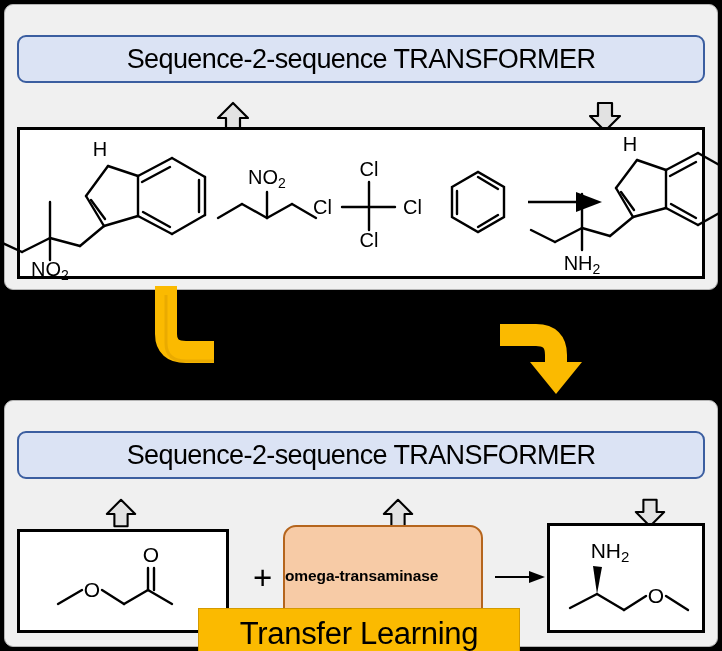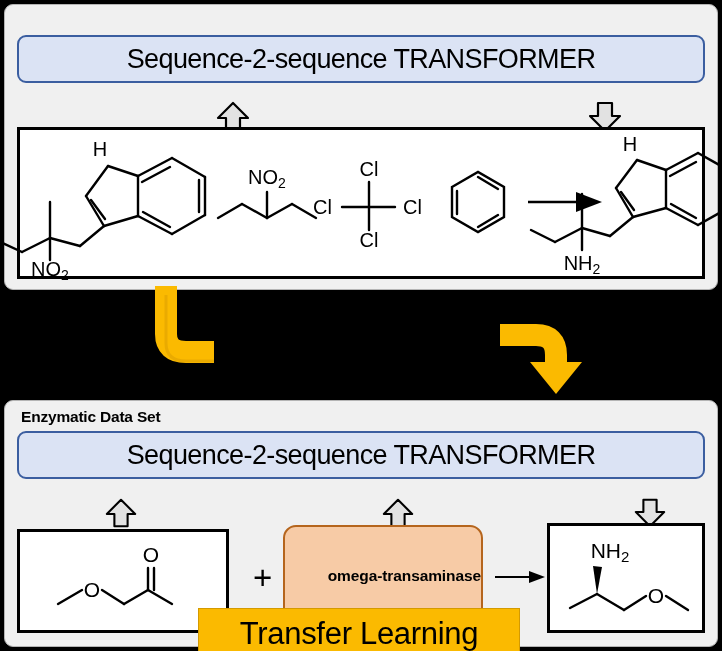--- a/index.html
+++ b/index.html
@@ -50,21 +50,21 @@
     position:absolute;font-size:33px;font-weight:500;color:#000;line-height:1;
   }
 
   .enzyme-box{
     position:absolute;
     background:#f7cba6;
     border:2px solid #b5651d;
     border-radius:13px;
     box-sizing:border-box;
     display:flex;flex-direction:column;
-    align-items:flex-end;justify-content:center;
+    align-items:flex-start;justify-content:center;
     text-align:center;
   }
   #enzyme-box{left:290px;top:524px;width:200px;height:102px;}
   .enzyme-line{font-size:15.5px;font-weight:bold;color:#000;line-height:1.32;letter-spacing:-.1px;}
 
   #transfer-band{position:absolute;left:0;top:290px;width:628px;height:110px;background:#000;}
   #transfer-box{
     position:absolute;left:198px;top:318px;width:322px;height:52px;
     background:#fbba00;border:1px solid #d49a00;box-sizing:border-box;
     display:flex;align-items:center;justify-content:center;z-index:4;
@@ -199,21 +199,20 @@
     <polygon points="530,72 582,72 556,104" fill="#fbba00" stroke="none"></polygon>
   </svg>
 
   <div id="transfer-box">
     <span id="transfer-label">Transfer Learning</span>
   </div>
 </div>
 
 <div class="panel" id="panel-enzymatic">
 
-  <div class="panel-title">Enzymatic Data Set</div>
 
   <div class="transformer-box">
     <span class="transformer-label">Sequence-2-sequence TRANSFORMER</span>
   </div>
 
   <div class="block-arrow" style="left:99px;top:96px;">
     <svg width="34" height="32" viewBox="0 0 36 32">
       <polygon points="18,2 33,17 25,17 25,30 11,30 11,17 3,17" fill="#e2e2e2" stroke="#000" stroke-width="2.2" stroke-linejoin="round"></polygon>
     </svg>
   </div>

